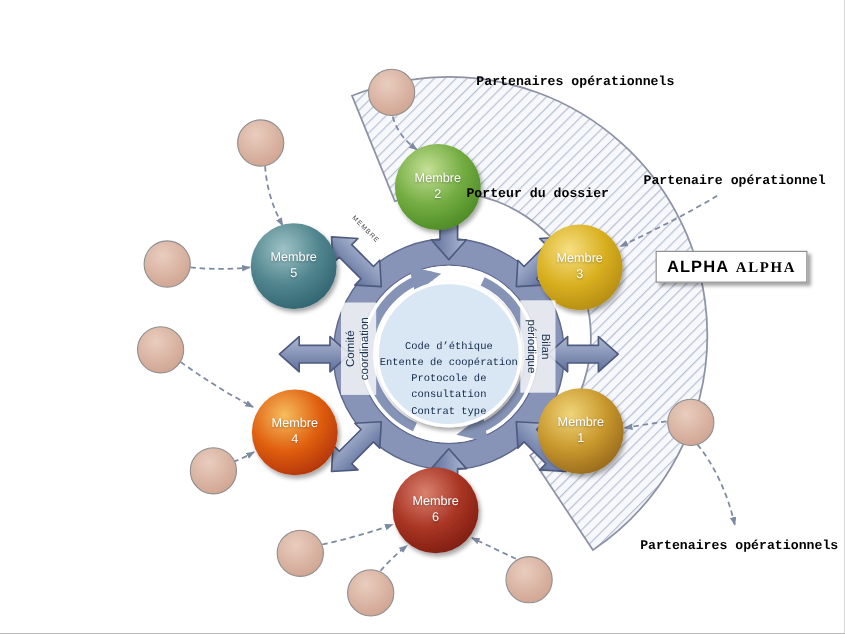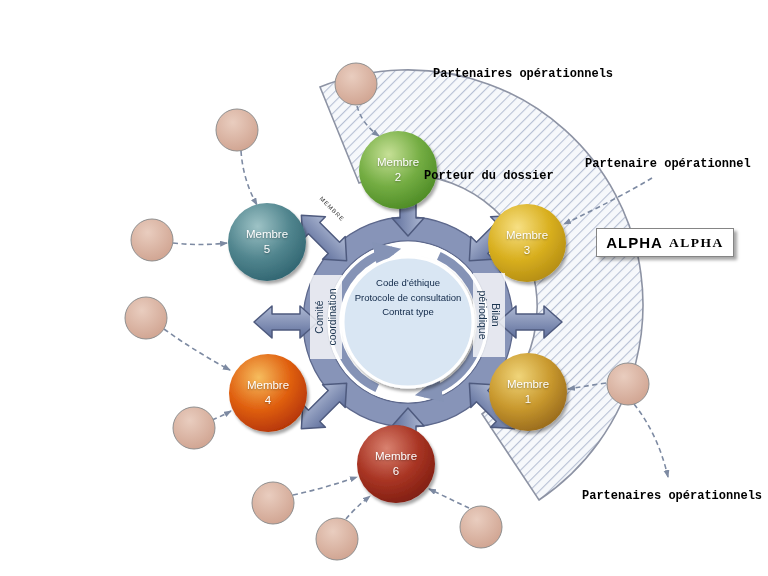--- a/index.html
+++ b/index.html
@@ -20,22 +20,22 @@
   .member-label span{display:block;}
   .rot{
     position:absolute;width:84px;height:32px;display:flex;flex-direction:column;
     justify-content:center;text-align:center;font-size:10.5px;line-height:1.2;
     color:#1c3550;background:rgba(255,255,255,.78);
   }
   .rot span{display:block;}
   .rot-left{left:284px;top:301px;transform:rotate(-90deg);}
   .rot-right{left:447px;top:299px;transform:rotate(90deg);}
   .center-text{
-    position:absolute;left:341px;top:276px;width:134px;text-align:center;
-    font-size:9.5px;line-height:1.55;color:#0f2747;
+    position:absolute;left:341px;top:308px;width:134px;text-align:center;
+    font-size:9.5px;line-height:1.55;color:#0f2747;font-family:Liberation Mono, monospace;
   }
   .badge{
     position:absolute;left:596px;top:228px;width:136px;height:27px;
     display:flex;align-items:center;justify-content:center;gap:6px;
     background:#fff;border:1px solid #858585;
     box-shadow:3px 3px 3px rgba(0,0,0,.35);
   }
   .badge .w1{font-weight:900;font-size:15px;letter-spacing:1px;color:#000;}
   .badge .w2{font-family:"Liberation Serif", serif;font-weight:700;font-size:13.5px;letter-spacing:1.5px;color:#000;}
   .tiny-rot{
@@ -178,20 +178,21 @@
     <span>Comité</span>
     <span>coordination</span>
   </div>
   <div class="rot rot-right">
     <span>Bilan</span>
     <span>périodique</span>
   </div>
 
   <div class="center-text">
     <div>Code d’éthique</div>
+    <div>Entente de coopération</div>
     <div>Protocole de consultation</div>
     <div>Contrat type</div>
   </div>
 
   <div class="member-label" style="left:358px;top:155px">
     <span>Membre</span>
     <span>2</span>
   </div>
   <div class="member-label" style="left:487px;top:228px">
     <span>Membre</span>

